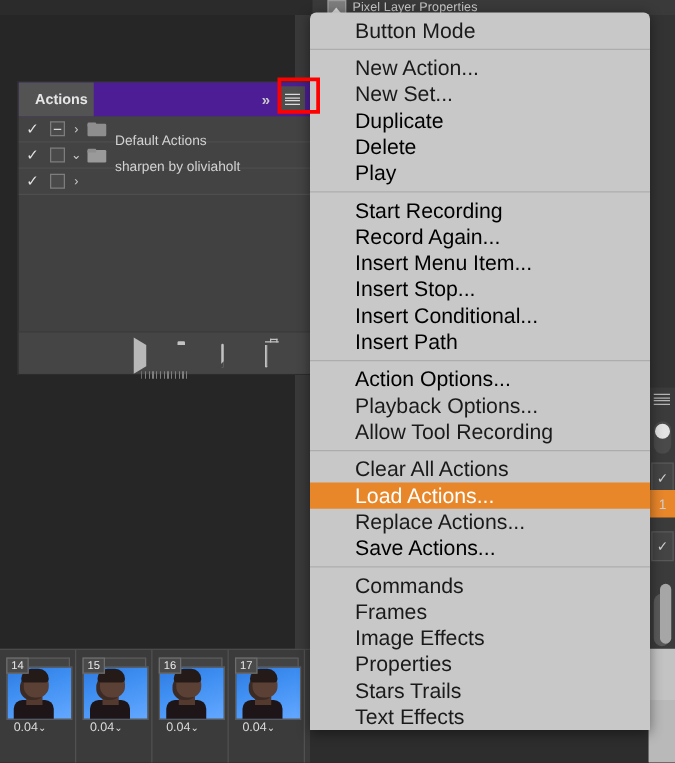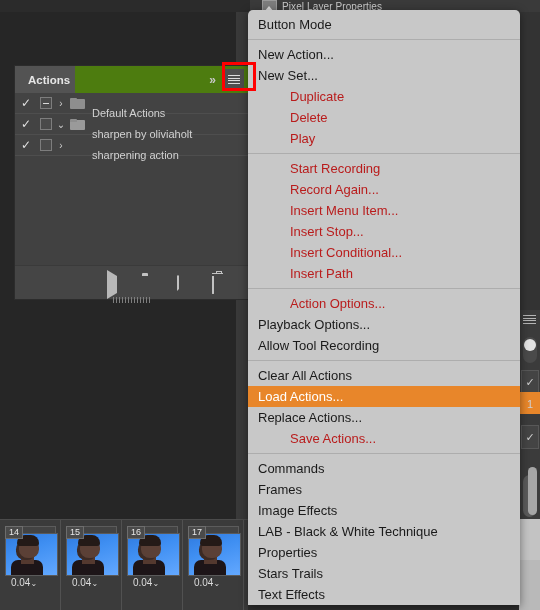--- a/index.html
+++ b/index.html
@@ -105,21 +105,21 @@
   .rp-scroll{position:absolute;left:523px;top:475px;width:13px;height:42px;border-radius:7px;background:#5a5a5a;}
   .rp-strip-light{position:absolute;left:519px;top:519px;width:21px;height:91px;background:#c3c3c3;}
   .rp-strip-light2{position:absolute;left:519px;top:560px;width:21px;height:50px;background:#b9b9b9;}
   .rp-orange{position:absolute;left:519px;top:392px;width:21px;height:22px;background:#e8862a;}
 
   
   .actions-panel{
     position:absolute;left:14px;top:65px;width:235px;height:235px;
     background:#414141;border:1px solid #2c2c2c;box-sizing:border-box;
   }
-  .ap-tabrow{height:27px;background:#4d7c0f;display:flex;align-items:stretch;position:relative;}
+  .ap-tabrow{height:27px;background:#4c1d95;display:flex;align-items:stretch;position:relative;}
   .ap-tab{
     width:60px;background:#535353;color:#e6e6e6;font-size:11.5px;font-weight:bold;
     display:flex;align-items:center;padding-left:13px;box-sizing:border-box;
   }
   .ap-tabfill{flex:1;}
   .ap-chevrons{
     position:absolute;right:33px;top:0;height:27px;display:flex;align-items:center;
     color:#c9c9c9;font-size:12px;font-weight:bold;letter-spacing:-1px;
   }
   .ap-menu-btn{
@@ -185,25 +185,25 @@
 
   
   #context-menu{
     position:absolute;left:248px;top:10px;width:272px;
     background:#c8c8c8;border-radius:5px 5px 0 0;
     box-shadow:0 2px 10px rgba(0,0,0,.45);
     overflow:hidden;z-index:30;
     padding-top:4px;
   }
   .mi{
-    height:21px;line-height:21px;padding-left:10px;
-    font-size:13px;color:#1a1a1a;white-space:nowrap;
+    height:21px;line-height:21px;padding-left:36px;
+    font-size:17px;color:#1a1a1a;white-space:nowrap;
     box-sizing:border-box;
   }
-  .mi.disabled{color:#b91c1c;margin-left:32px;}
+  .mi.disabled{color:#000000;}
   .mi.selected{background:#e8862a;color:#ffffff;}
   .msep{height:1px;background:#adadad;margin:4px 0 4px 0;}
   .menu-scrollbar{
     position:absolute;right:3px;top:467px;width:9px;height:48px;border-radius:5px;background:#a6a6a6;z-index:31;
   }
 </style>
 </head>
 <body>
 
 <div id="app-bg">
@@ -328,21 +328,20 @@
         <span class="ap-togglebox"></span>
         <span class="ap-arrow">⌄</span>
         <span class="ap-folder open"></span>
         <span class="ap-label">sharpen by oliviaholt</span>
       </div>
       <div class="ap-row">
         <span class="ap-check">✓</span>
         <span class="ap-togglebox"></span>
         <span class="ap-arrow">›</span>
         <span class="ap-folder spacer"></span>
-        <span class="ap-label">sharpening action</span>
       </div>
     </div>
 
   <div class="ap-toolbar">
     <span class="tb-ico"><span class="tb-stop"></span></span>
     <span class="tb-ico"><span class="tb-rec"></span></span>
     <span class="tb-ico"><span class="tb-play"></span></span>
     <span class="tb-ico"><span class="tb-folder"></span></span>
     <span class="tb-ico"><span class="tb-new"></span></span>
     <span class="tb-ico"><span class="tb-trash"></span></span>
@@ -374,18 +373,17 @@
     <div class="mi">Allow Tool Recording</div>
     <div class="msep"></div>
     <div class="mi">Clear All Actions</div>
     <div class="mi selected">Load Actions...</div>
     <div class="mi">Replace Actions...</div>
     <div class="mi disabled">Save Actions...</div>
     <div class="msep"></div>
     <div class="mi">Commands</div>
     <div class="mi">Frames</div>
     <div class="mi">Image Effects</div>
-    <div class="mi">LAB - Black &amp; White Technique</div>
     <div class="mi">Properties</div>
     <div class="mi">Stars Trails</div>
     <div class="mi">Text Effects</div>
   </div>
 <div class="menu-scrollbar"></div>
 
 </body></html>

